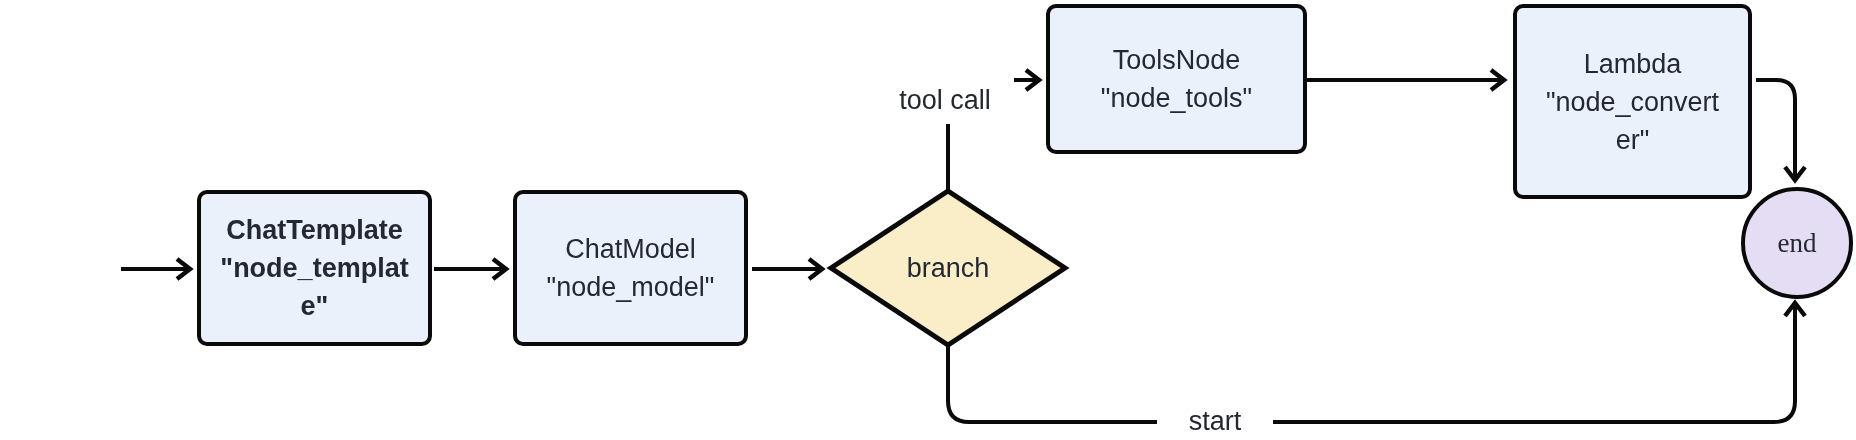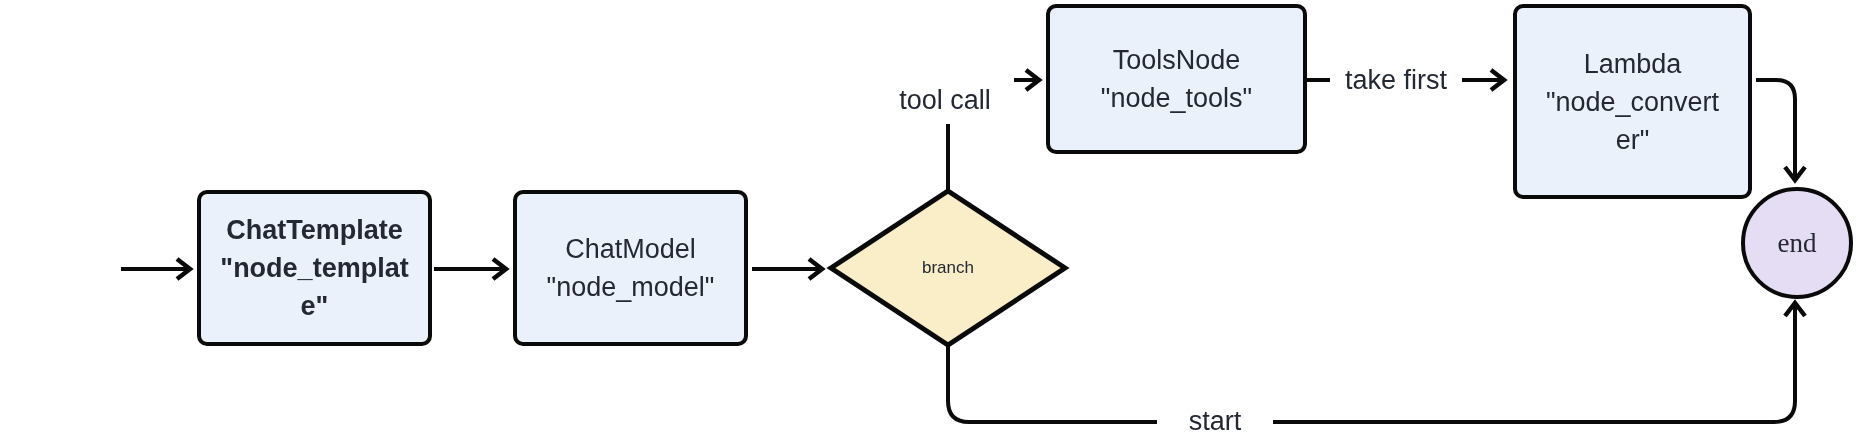--- a/index.html
+++ b/index.html
@@ -53,21 +53,21 @@
     justify-content: center;
     align-items: center;
     font-size: 27px;
     white-space: nowrap;
   }
   .diamond-label {
     position: absolute;
     display: flex;
     justify-content: center;
     align-items: center;
-    font-size: 17px;
+    font-size: 27px;
     white-space: nowrap;
   }
 </style>
 </head>
 <body>
 
 <div class="canvas">
 
   <svg class="edges" viewBox="0 0 1856 440" xmlns="http://www.w3.org/2000/svg">
     <defs>
@@ -115,21 +115,18 @@
   </div>
 
   <div class="node-circle" style="left:1741px; top:187px; width:112px; height:112px;font-family:Liberation Serif, serif;">
     <span>end</span>
   </div>
 
   <div class="edge-label" style="left:876px; top:76px; width:138px; height:48px;">
     <span>tool call</span>
   </div>
 
-  <div class="edge-label" style="left:1330px; top:58px; width:132px; height:44px;">
-    <span>take first</span>
-  </div>
 
   <div class="edge-label" style="left:1157px; top:399px; width:116px; height:44px;">
     <span>start</span>
   </div>
 
 </div>
 
 </body></html>

